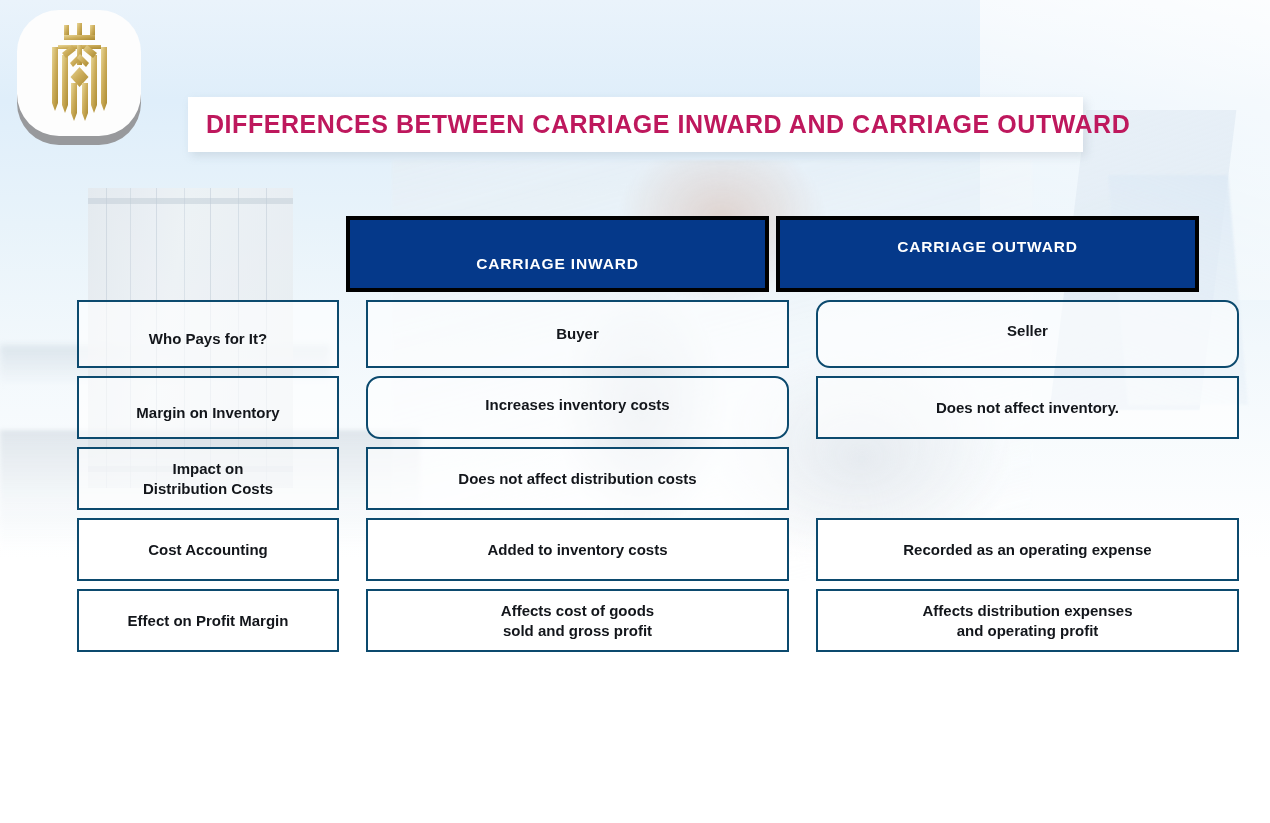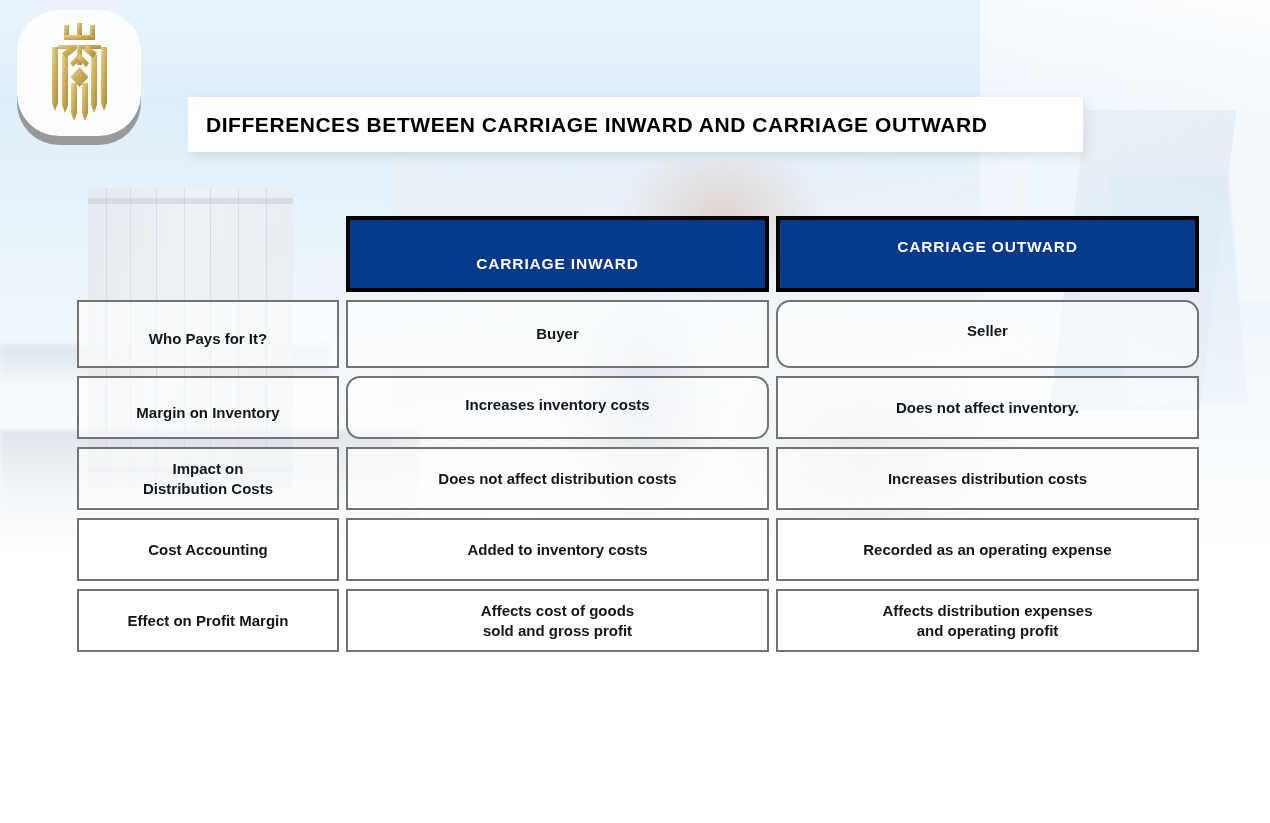--- a/index.html
+++ b/index.html
@@ -159,43 +159,43 @@
     position: absolute;
     left: 188px; top: 97px;
     width: 895px; height: 55px;
     background: #ffffff;
     box-shadow: 3px 4px 9px rgba(120,135,150,.20);
     display: flex;
     align-items: center;
   }
   .title-text {
     margin-left: 18px;
-    font-size: 21px;
+    font-size: 25px;
     font-weight: 700;
     letter-spacing: .55px;
-    color: #000000;
+    color: #be185d;
     white-space: nowrap;
     font-family: "Liberation Sans", sans-serif;
   }
 
   
   .table {
     position: absolute;
     left: 77px;
     top: 216px;
     width: 1122px;
   }
   .head-row {
     display: flex;
     height: 76px;
     margin-bottom: 8px;
   }
   .col-label { width: 262px; flex: 0 0 262px; }
   .col-gap   { width: 7px;   flex: 0 0 7px; }
-  .col-val   { width: 423px; flex: 0 0 423px; }
+  .col-val   { width: 423px; flex: 0 0 423px; margin-left: 20px; }
 
   .head-spacer { width: 262px; flex: 0 0 262px; }
   .head-cell {
     flex: 0 0 423px;
     width: 423px;
     background: #05398a;
     border: 4px solid #000000;
     box-sizing: border-box;
     display: flex;
     align-items: center;
@@ -207,21 +207,21 @@
   }
   .head-cell.inward  { align-items: flex-end; padding-bottom: 15px; }
   .head-cell.outward { align-items: center; padding-bottom: 14px; }
 
   .row {
     display: flex;
     margin-bottom: 8px;
   }
   .cell {
     box-sizing: border-box;
-    border: 2px solid #737373;
+    border: 2px solid #0c4a6e;
     display: flex;
     align-items: center;
     justify-content: center;
     text-align: center;
     color: #13161b;
     font-size: 15px;
     font-weight: 700;
     line-height: 1.32;
     padding: 4px 10px;
   }
@@ -322,21 +322,20 @@
       <div class="cell col-val translucent nudge-up">Increases inventory costs</div>
       <div class="col-gap"></div>
       <div class="cell col-val translucent">Does not affect inventory.</div>
     </div>
 
     <div class="row row-h2">
       <div class="cell col-label translucent">Impact on<br>Distribution Costs</div>
       <div class="col-gap"></div>
       <div class="cell col-val translucent">Does not affect distribution costs</div>
       <div class="col-gap"></div>
-      <div class="cell col-val translucent">Increases distribution costs</div>
     </div>
 
 
     <div class="row row-h2">
       <div class="cell col-label solid">Cost Accounting</div>
       <div class="col-gap"></div>
       <div class="cell col-val solid">Added to inventory costs</div>
       <div class="col-gap"></div>
       <div class="cell col-val solid">Recorded as an operating expense</div>
     </div>

